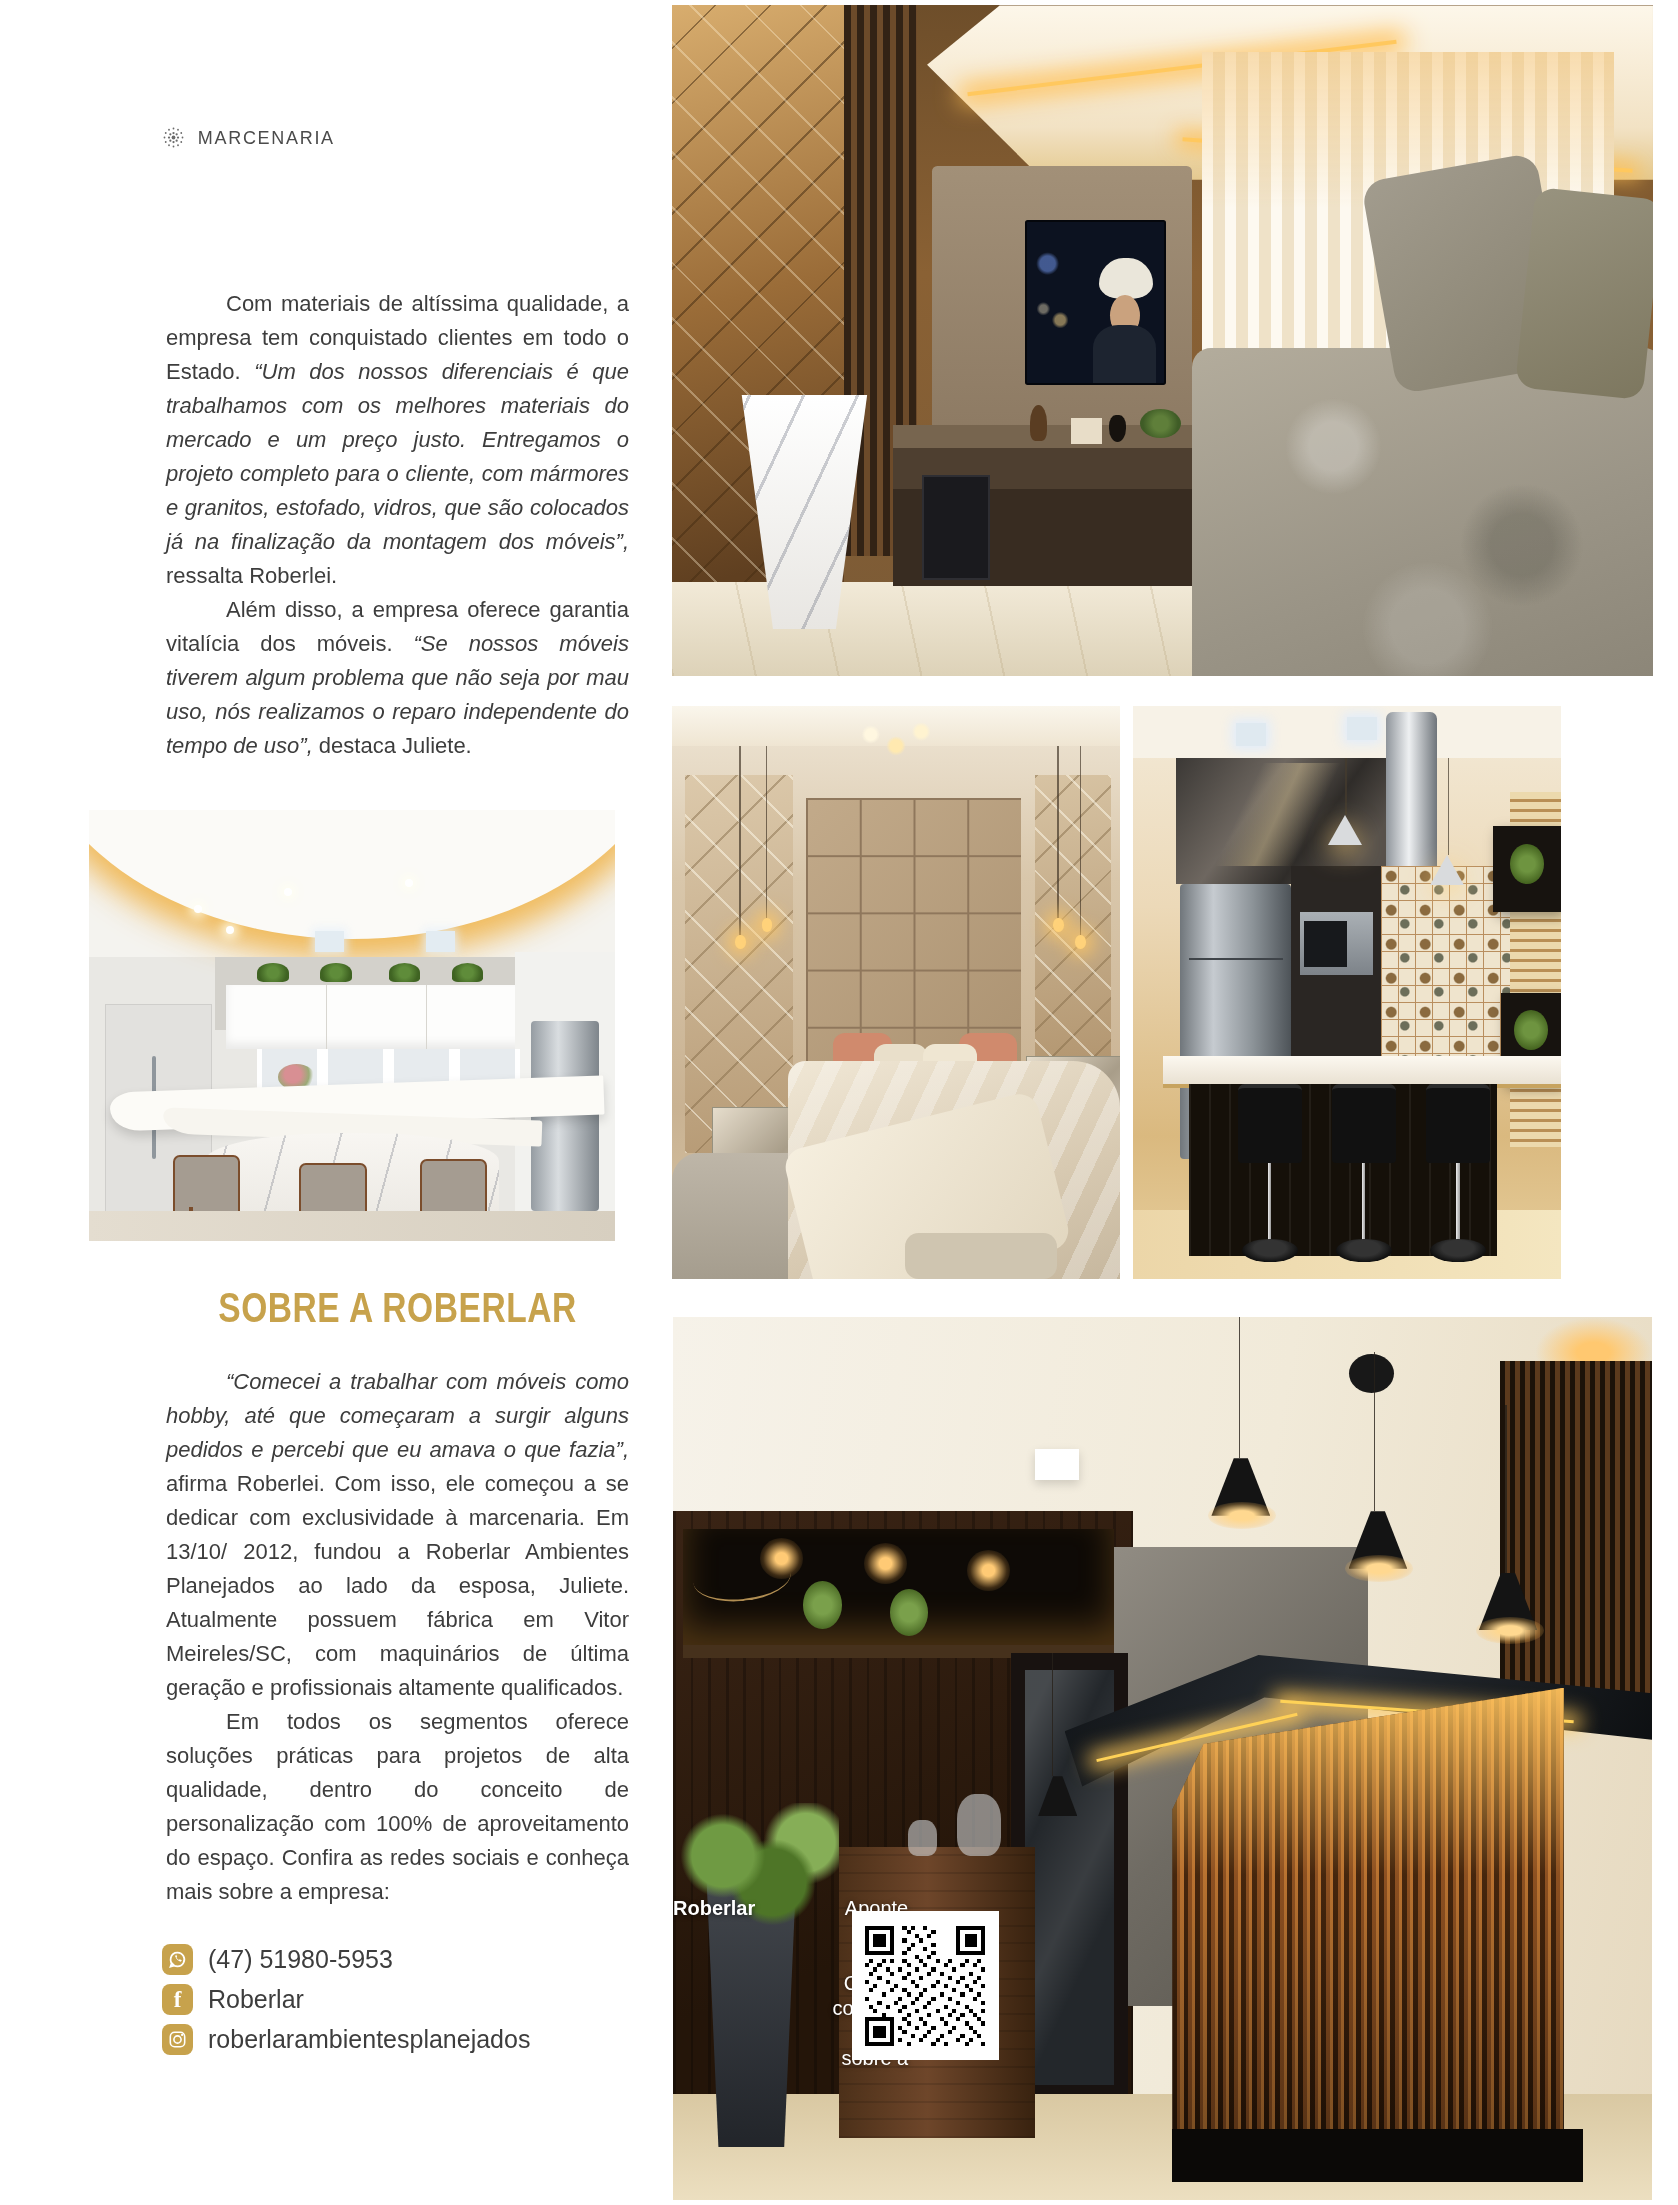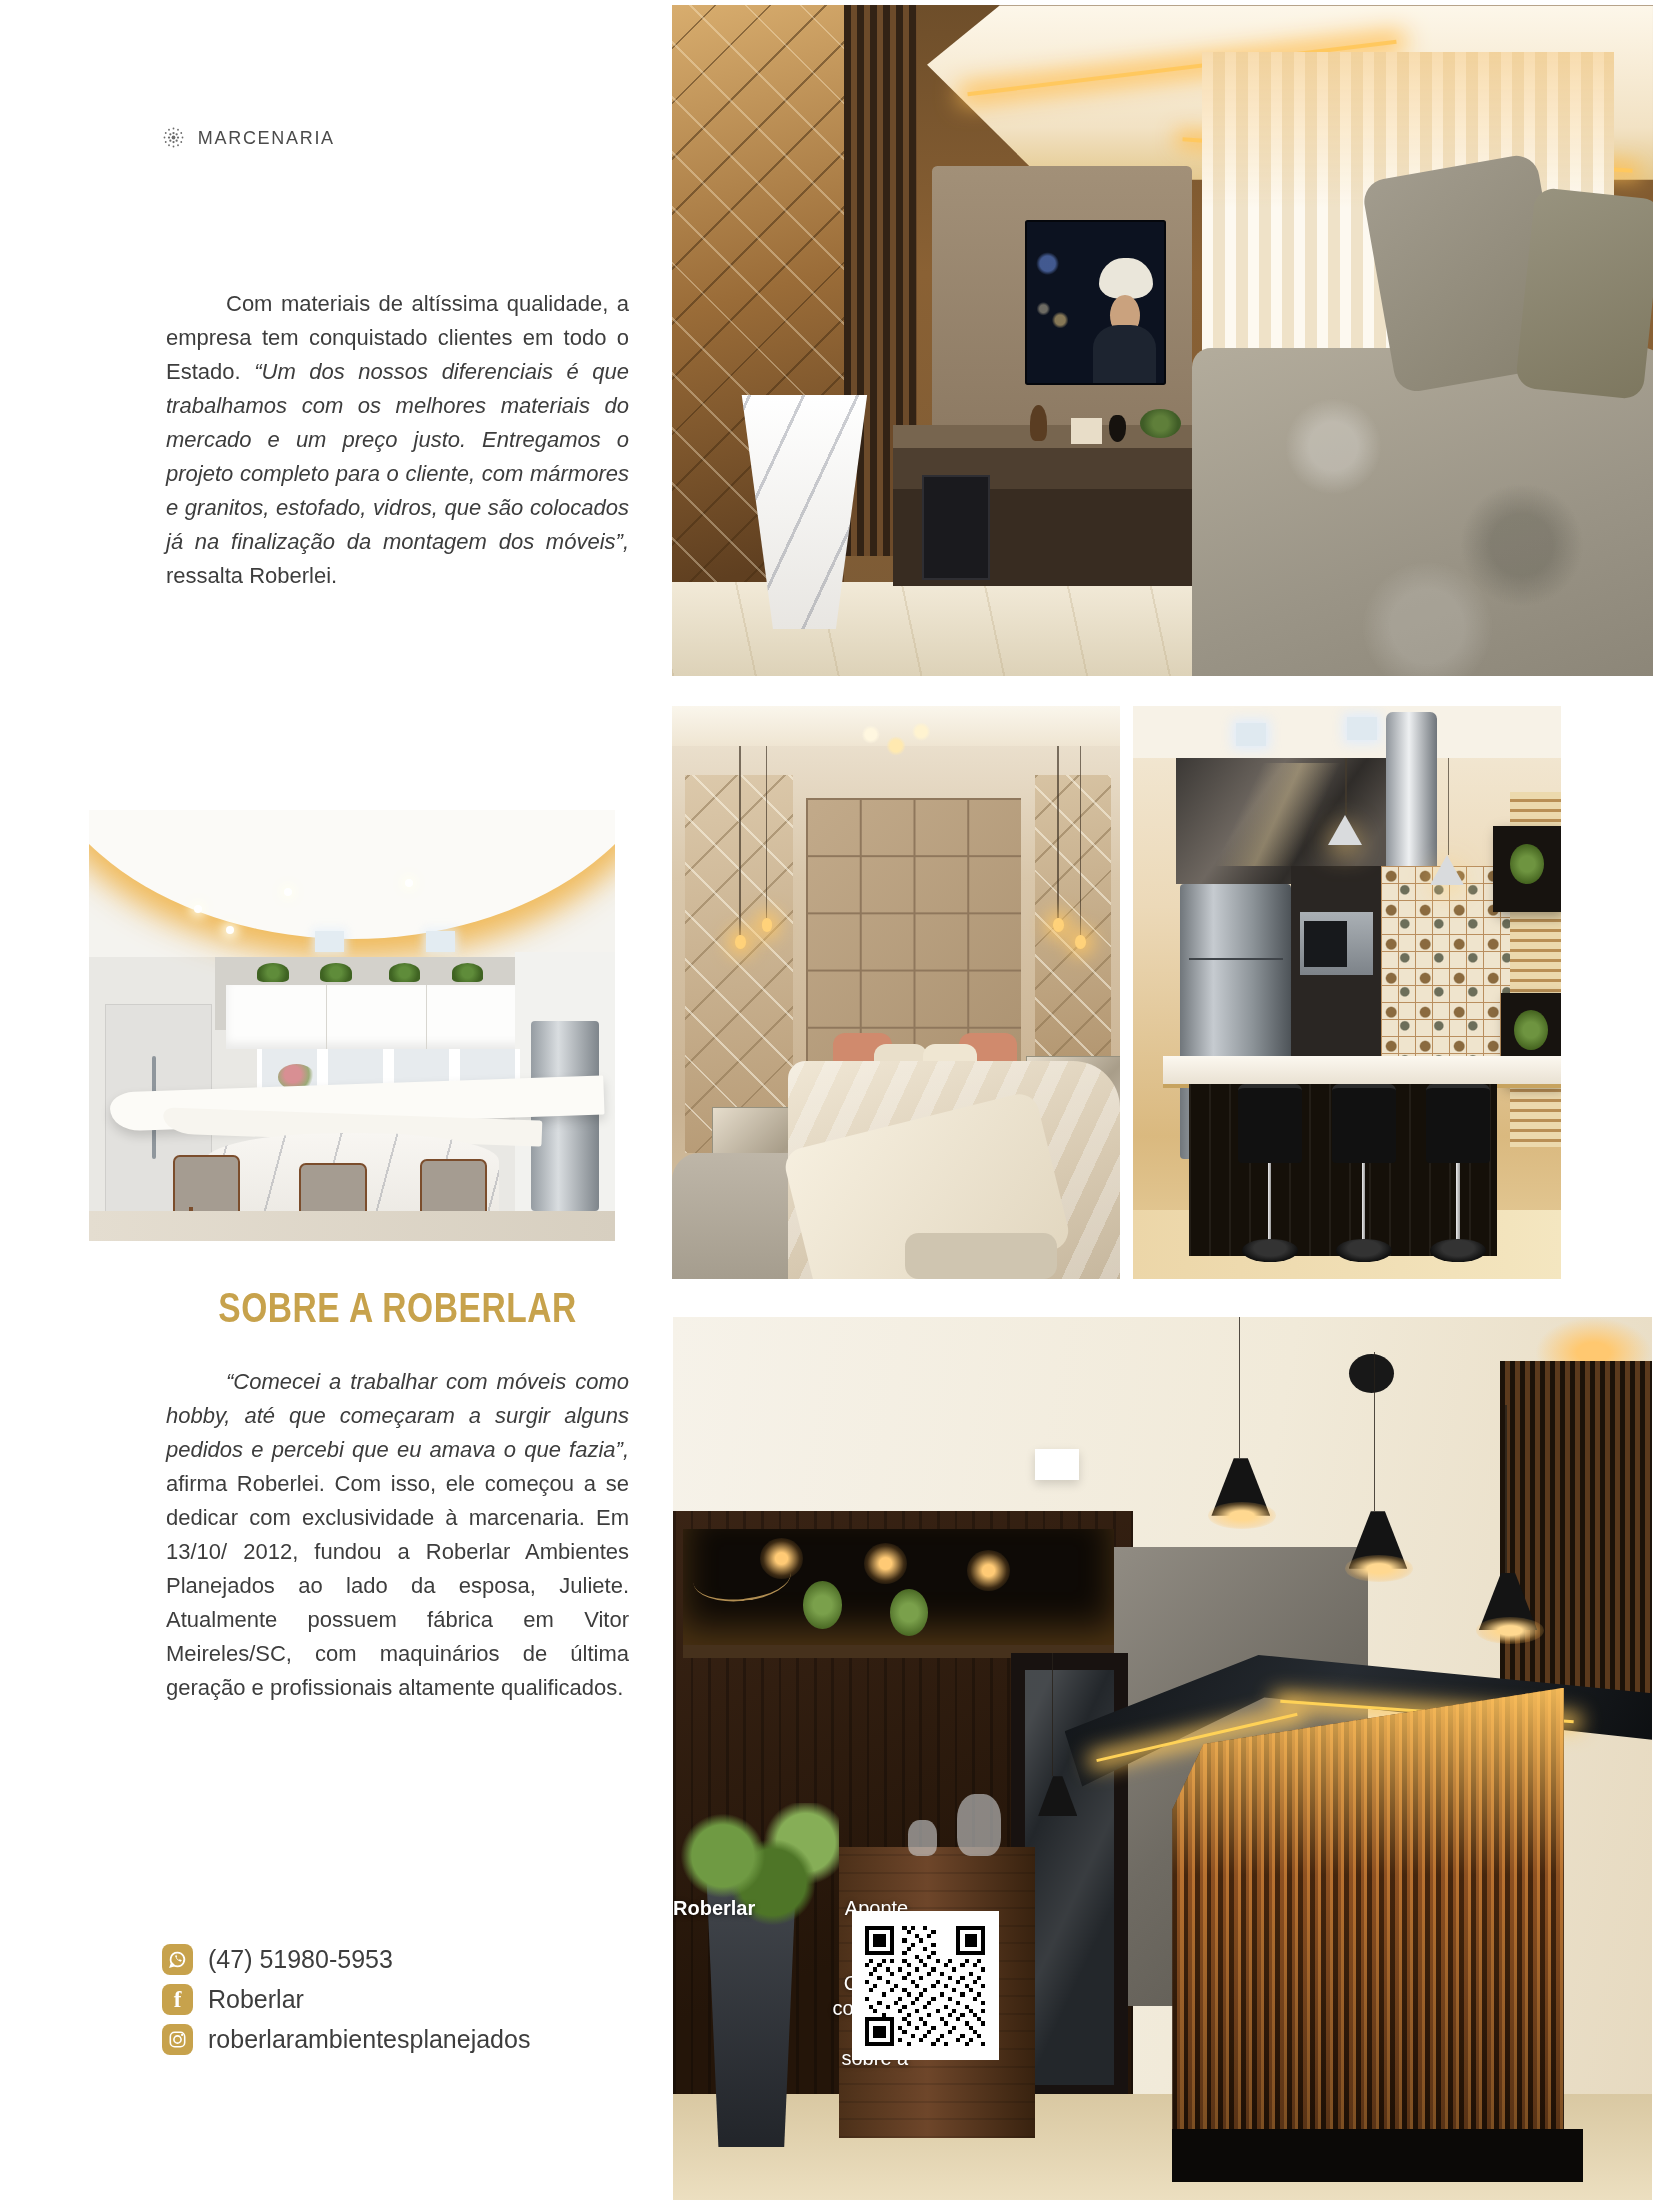--- a/index.html
+++ b/index.html
@@ -263,20 +263,21 @@
           <circle cx="12" cy="4" r=".8"></circle>
           <circle cx="16" cy="5.1" r=".8"></circle>
           <circle cx="18.9" cy="8" r=".8"></circle>
       </svg>
     </span>
     <span class="hdr-label">MARCENARIA</span>
   </div>
 
   <div class="col" style="top:287px;">
     <p><span>Com materiais de altíssima qualidade, a empresa tem conquistado clientes em todo o Estado. </span><span class="it">“Um dos nossos diferenciais é que trabalhamos com os melhores materiais do mercado e um preço justo. Entregamos o projeto completo para o cliente, com mármores e granitos, estofado, vidros, que são colocados já na finalização da montagem dos móveis”,</span><span> ressalta Roberlei.</span></p>
+    <p><span>Além disso, a empresa oferece garantia vitalícia dos móveis. </span><span class="it">“Se nossos móveis tiverem algum problema que não seja por mau uso, nós realizamos o reparo independente do tempo de uso”,</span><span> destaca Juliete.</span></p>
   </div>
 
   <div class="photo p-wk">
     <div class="wk-ceil"></div>
     <div class="wk-arc"></div>
     <div class="wk-spot" style="left:20%;top:22%;"></div>
     <div class="wk-spot" style="left:26%;top:27%;"></div>
     <div class="wk-spot" style="left:37%;top:18%;"></div>
     <div class="wk-spot" style="left:60%;top:16%;"></div>
     <div class="wk-pane" style="left:43%;top:28%;"></div>
@@ -304,20 +305,21 @@
     <div class="wk-leg" style="left:19%;top:92%;height:8%;"></div>
     <div class="wk-leg" style="left:44%;top:94%;height:6%;"></div>
     <div class="wk-leg" style="left:67%;top:93%;height:7%;"></div>
     <div class="wk-floor"></div>
   </div>
 
   <div class="about-title">SOBRE A ROBERLAR</div>
 
   <div class="col" style="top:1365px;">
     <p><span class="it">“Comecei a trabalhar com móveis como hobby, até que começaram a surgir alguns pedidos e percebi que eu amava o que fazia”,</span><span> afirma Roberlei. Com isso, ele começou a se dedicar com exclusividade à marcenaria. Em 13/10/ 2012, fundou a Roberlar Ambientes Planejados ao lado da esposa, Juliete. Atualmente possuem fábrica em Vitor Meireles/SC, com maquinários de última geração e profissionais altamente qualificados.</span></p>
+    <p><span>Em todos os segmentos oferece soluções práticas para projetos de alta qualidade, dentro do conceito de personalização com 100% de aproveitamento do espaço. Confira as redes sociais e conheça mais sobre a empresa:</span></p>
   </div>
 
   <div class="socials">
     <div class="soc-row">
       <span class="soc-ic">
         <svg viewBox="0 0 32 32">
             <path fill="none" stroke="#fff" stroke-width="2.4" d="M16 6.5a9.5 9.5 0 1 1-8.1 14.4L6.2 26l5.3-1.6A9.5 9.5 0 0 1 16 6.5z"></path>
             <path fill="#fff" d="M12.7 11.4c2.1 4.7 4.4 6.6 7.8 7.8l1.6-2.1-3.1-1.3-1 .9c-1.5-.9-2.7-2.1-3.4-3.6l.9-1-1.4-2.9z"></path>
           </svg>
       </span>

